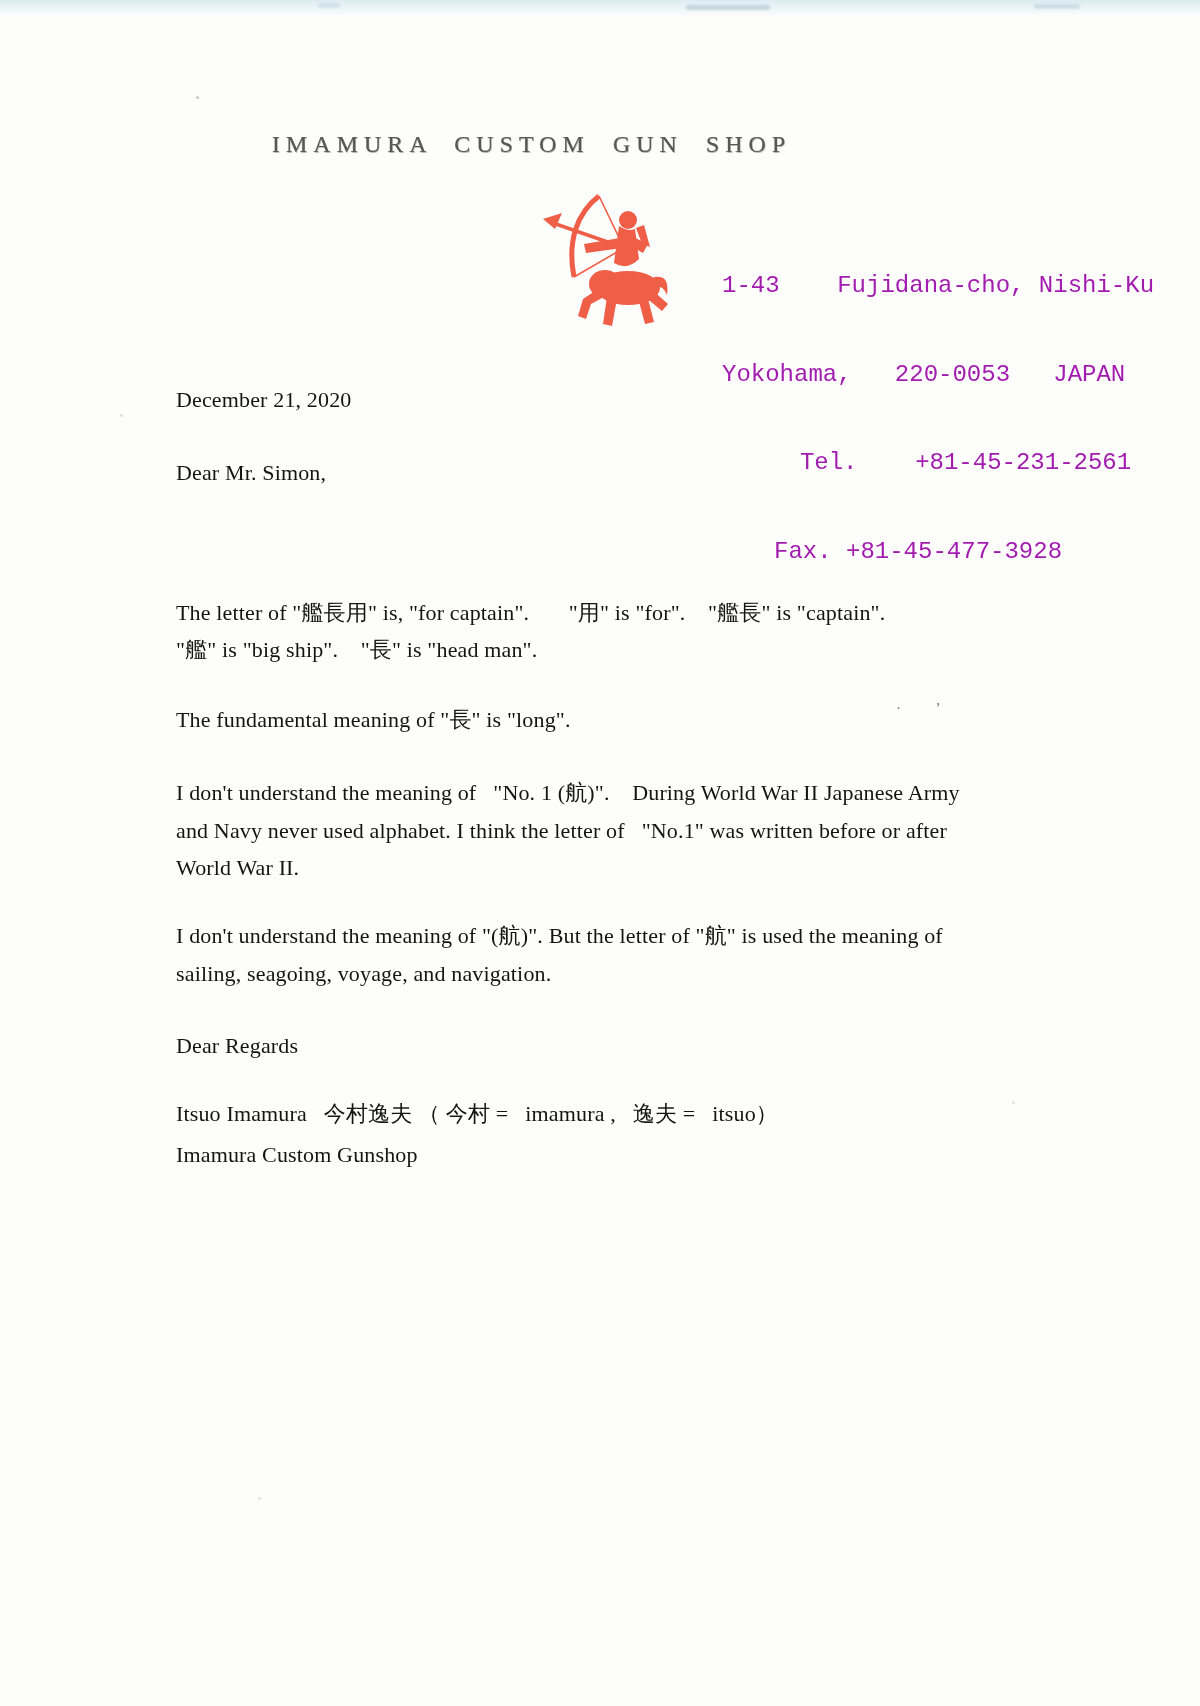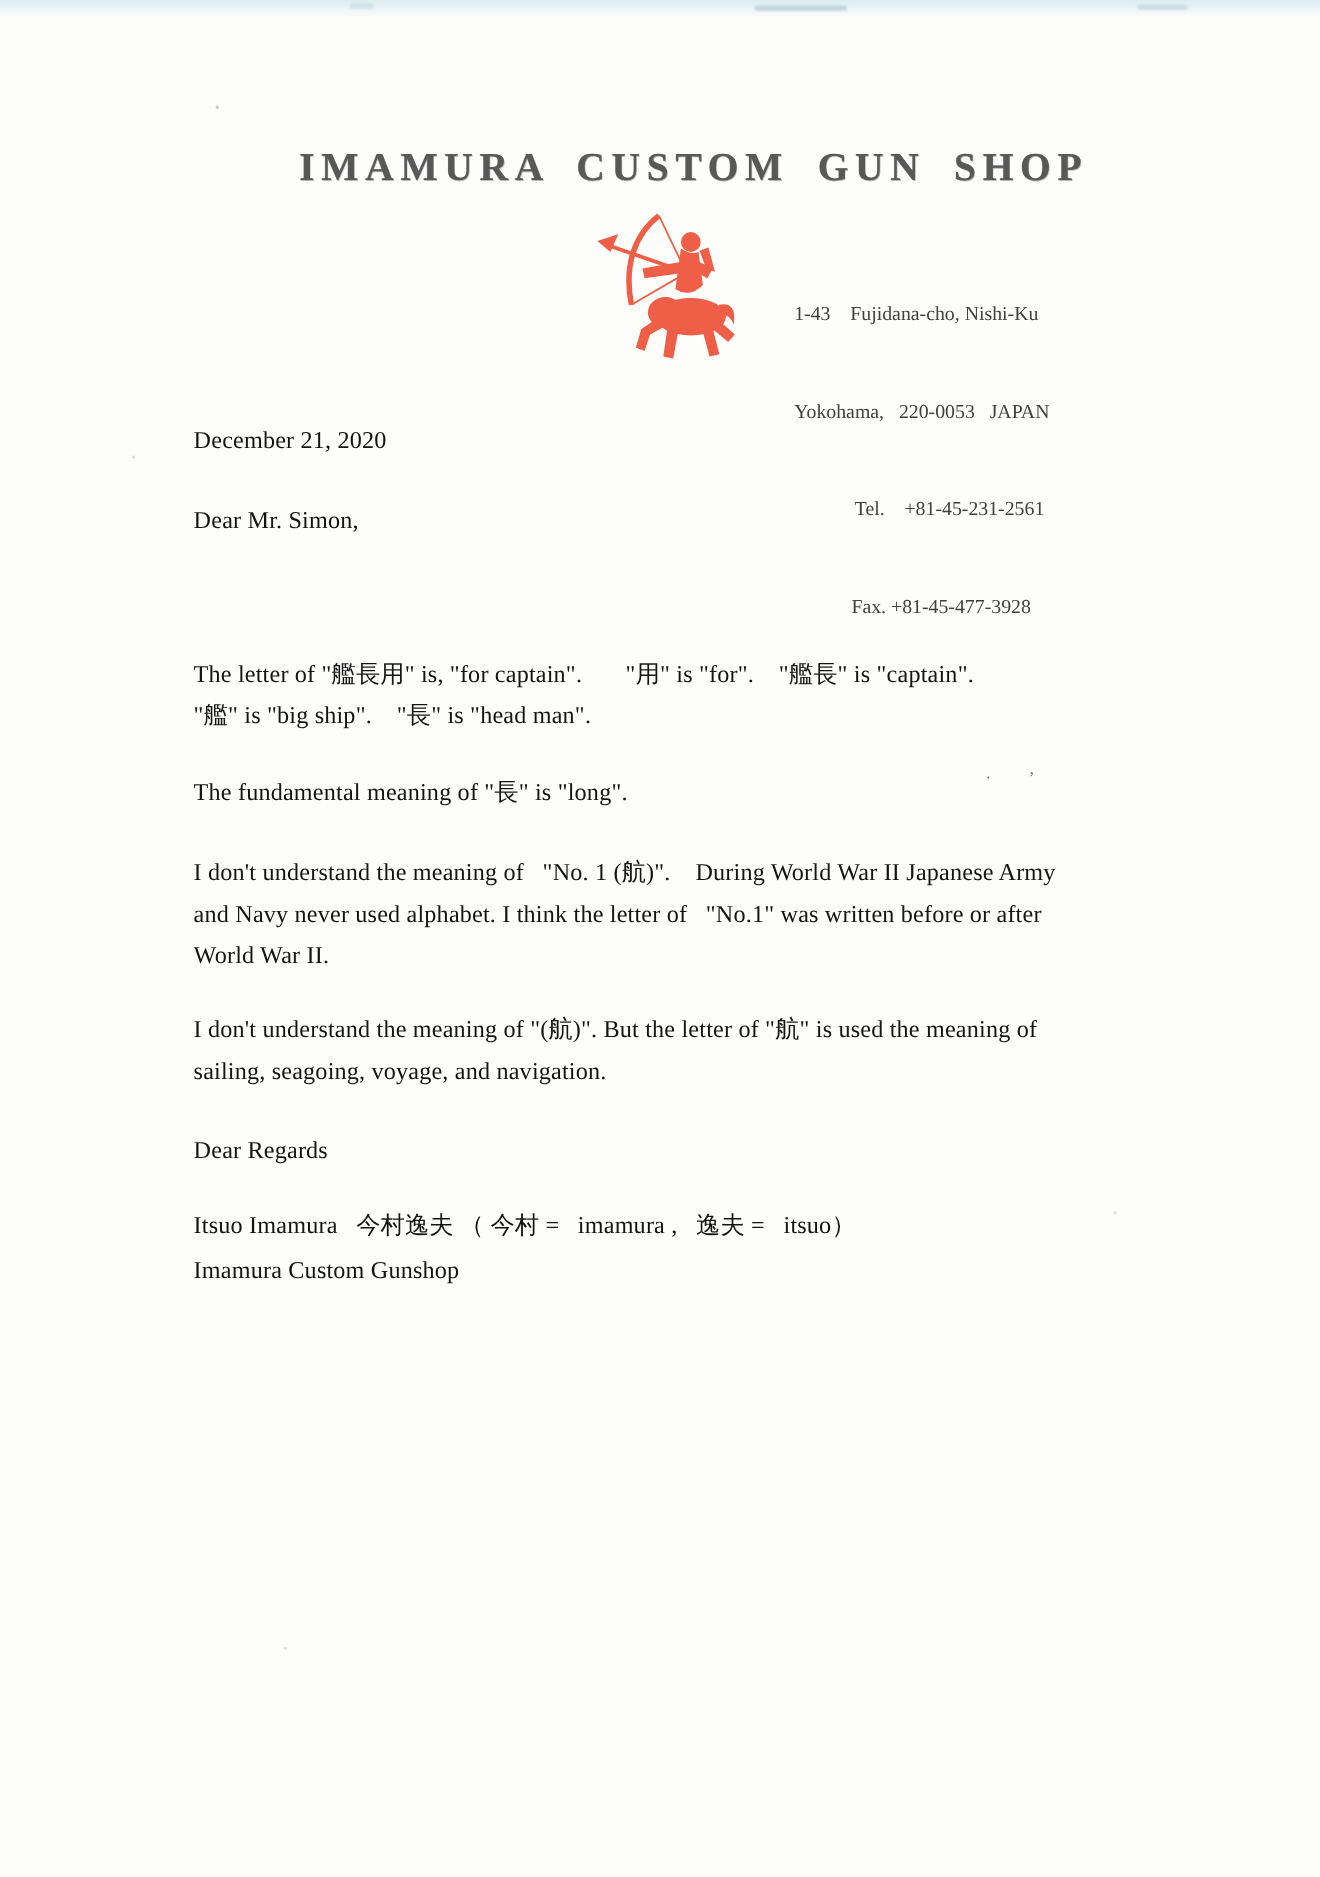--- a/index.html
+++ b/index.html
@@ -15,33 +15,34 @@
     background:linear-gradient(to bottom, rgba(140,195,215,0.30), rgba(255,255,255,0));
     pointer-events:none;
   }
   .edge-smudge {
     position:absolute; height:5px; border-radius:3px;
     background:rgba(96,140,160,0.28); filter:blur(1px);
   }
   
   .company {
     position:absolute; left:272px; top:131px;
-    font-size:36px; font-weight:bold;
+    font-size:24px; font-weight:normal;
     letter-spacing:6px; word-spacing:11px;
     color:#585858;
     text-shadow:0.6px 0.6px 0 rgba(130,130,130,0.55), -0.4px -0.4px 0 rgba(90,90,90,0.45);
     white-space:pre;
   }
   .logo { position:absolute; left:537px; top:191px; width:131px; height:143px; }
   .address {
     position:absolute; left:722px; top:212px;
-    font-size:18px; line-height:29.5px; white-space:pre;
-    color:#404040;
+    font-size:24px; line-height:29.5px; white-space:pre;
+    color:#a21caf;
+    font-family:Liberation Mono, monospace;
   }
-  .address .indent1 { padding-left:55px; }
+  .address .indent1 { padding-left:55px;text-align:center; }
   .address .indent2 { padding-left:52px; }
   
   .line {
     position:absolute; left:176px;
     font-size:22px; line-height:26px; letter-spacing:0.15px;
     white-space:pre; color:#141414;
   }
   
   .speck {
     position:absolute; color:#6f6f6f; font-size:15px;

